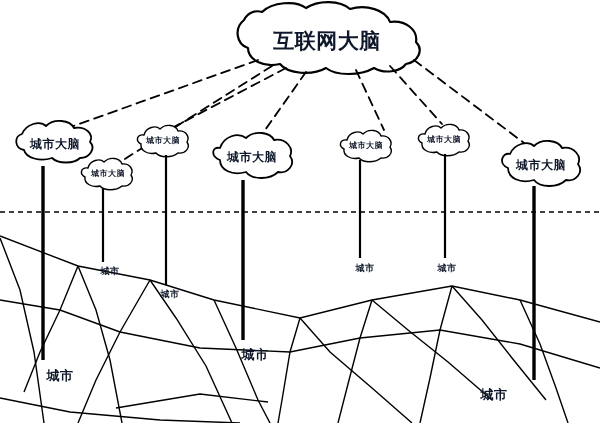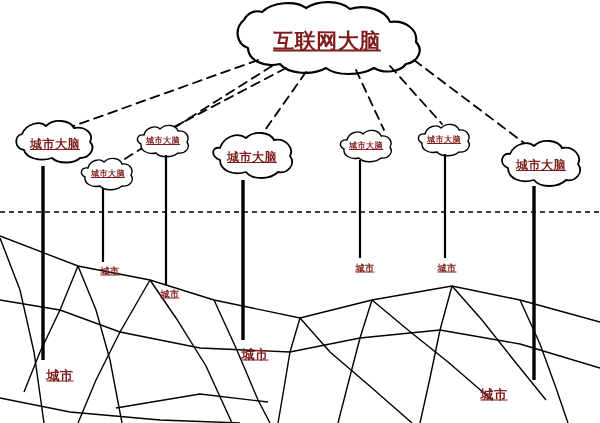--- a/index.html
+++ b/index.html
@@ -19,27 +19,26 @@
   }
   svg.diagram-canvas {
     position: absolute;
     left: 0;
     top: 0;
     width: 600px;
     height: 423px;
   }
   .label {
     position: absolute;
-    color: #7f1d1d;
+    color: #0f172a;
     white-space: nowrap;
     font-family: "Liberation Sans", sans-serif;
     line-height: 1;
     transform: translate(-50%, -50%);
     letter-spacing: 0.5px;
-    text-decoration: underline;
   }
   .label-root {
     font-size: 21px;
     font-weight: 700;
   }
   .label-citybrain-lg {
     font-size: 12px;
     font-weight: 700;
   }
   .label-citybrain-sm {

